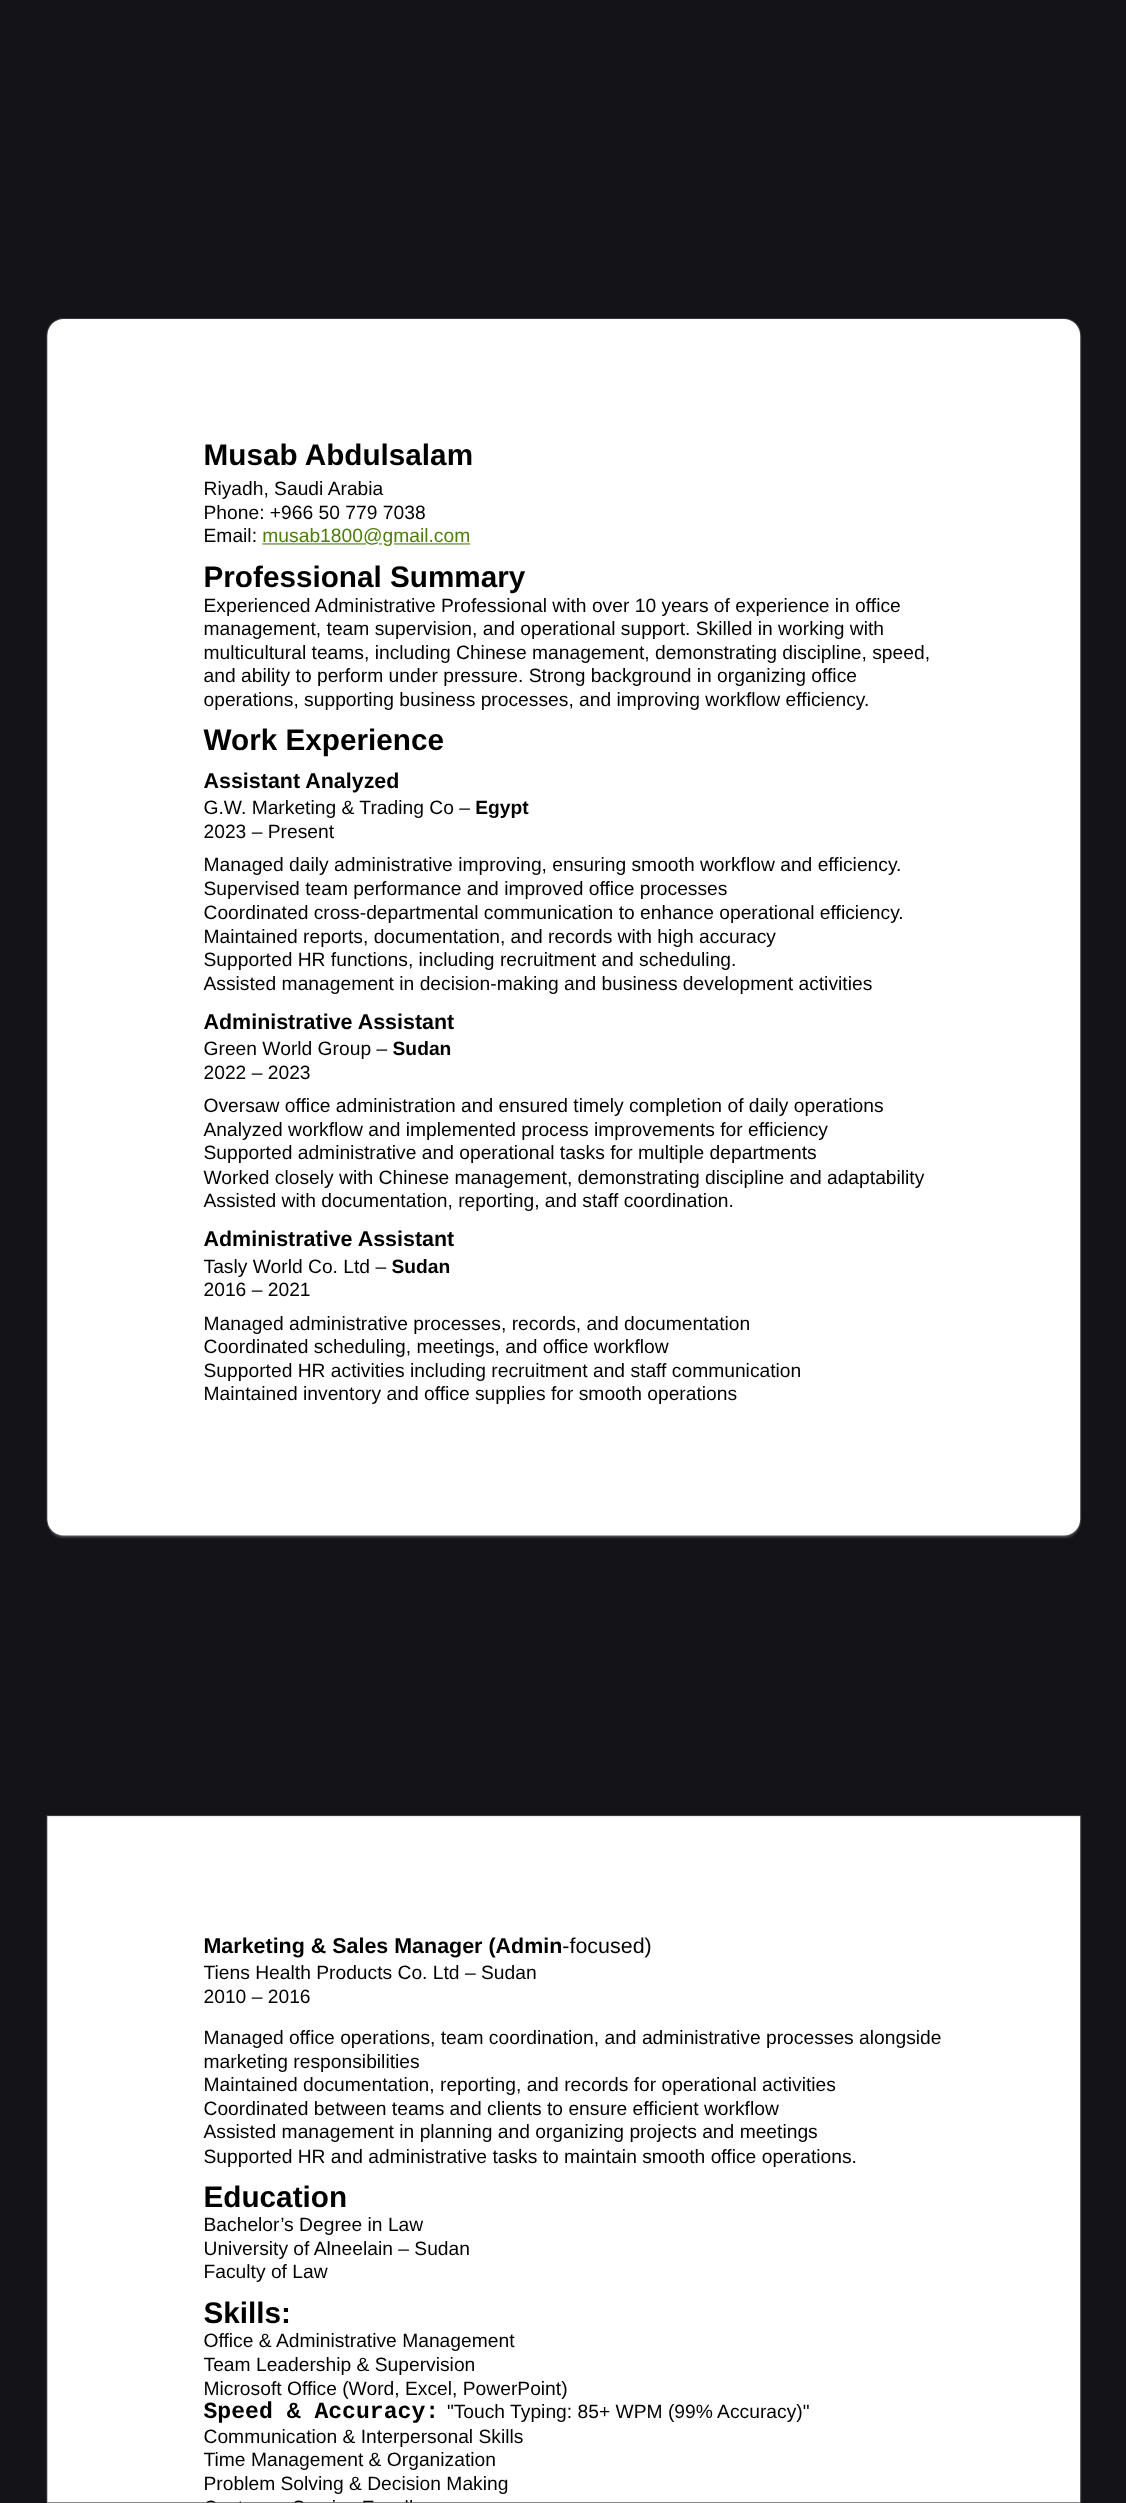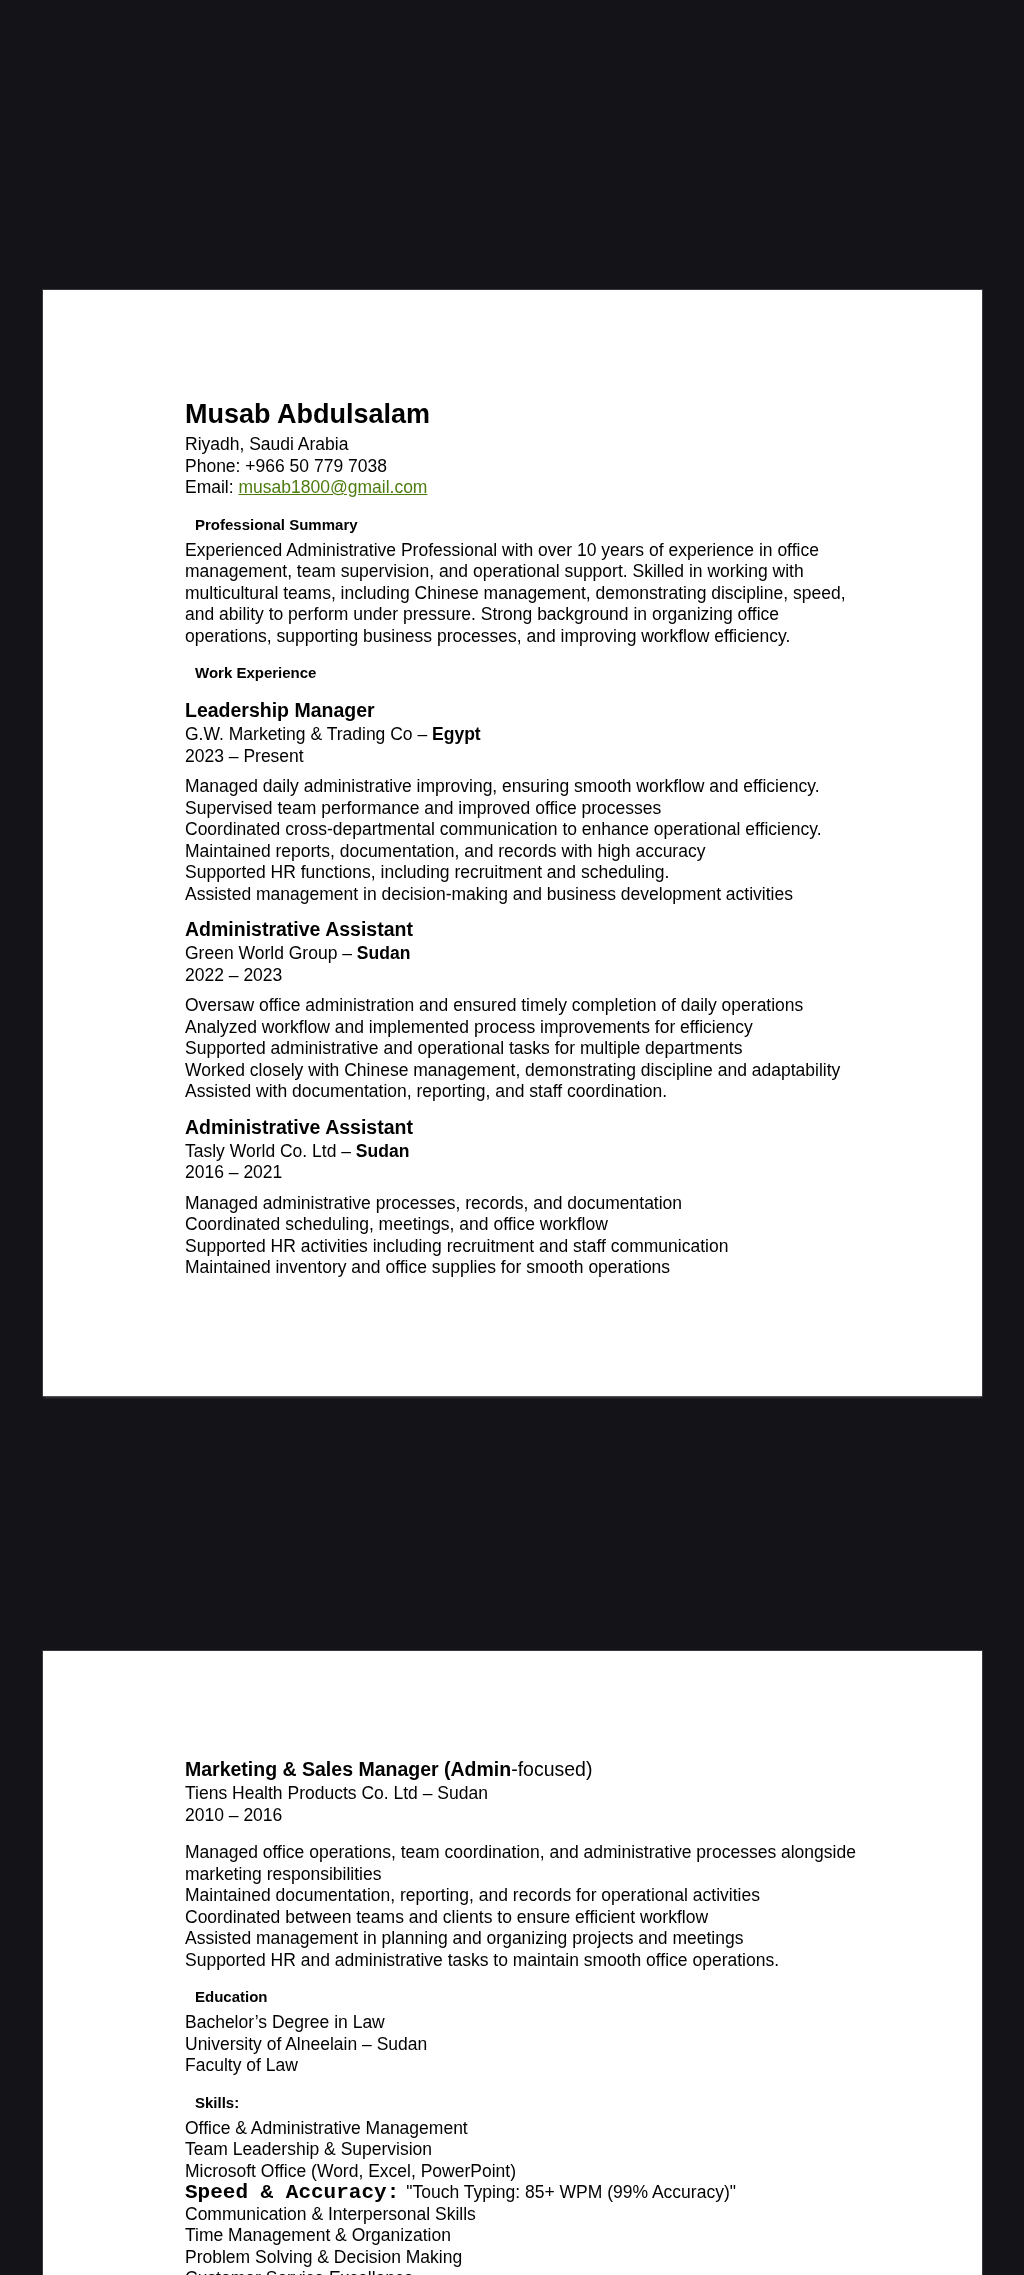--- a/index.html
+++ b/index.html
@@ -10,27 +10,27 @@
     color:#000;
     position:relative;
   }
   .page {
     position:absolute;
     left:43px;
     width:939px;
     background:#ffffff;
     box-shadow:0 0 0 1px rgba(150,150,160,0.28), 0 3px 2px -1px rgba(150,150,160,0.30);
   }
-  .page-1 { top:290px; height:1106px; }
+  .page-1 { top:290px; height:1106px;border-radius:15px; }
   .page-2 { top:1651px; height:840px; }
   .content { padding:108px 118px 0 142px; font-size:17.5px; line-height:21.5px; }
   .page-2 .content { padding-top:106px; }
 
   h1 { font-size:27px; line-height:32px; font-weight:bold; margin:0 0 4px 0; }
-  h2 { font-size:15px; line-height:26px; font-weight:bold; margin:13px 0 2px 10px; }
+  h2 { font-size:27px; line-height:26px; font-weight:bold; margin:13px 0 2px 0; }
   h3 { font-size:19.5px; line-height:24px; font-weight:bold; margin:12px 0 2px 0; }
   .page-2 .content h3:first-child { margin-top:0; }
   p { margin:0; }
   .bullets { margin-top:9px; }
   .bullets.tight { margin-top:16px; }
   .b { font-weight:bold; }
   .reg { font-weight:normal;text-align:right; }
   .email-link { color:#4d7c0f; text-decoration:underline; cursor:pointer; }
   .mono-label {
     font-family:"Liberation Mono", "DejaVu Sans Mono", monospace;
@@ -49,21 +49,21 @@
     <p>Riyadh, Saudi Arabia</p>
     <p><span>Phone: </span><span>+966 50 779 7038</span></p>
     <p><span>Email: </span><a class="email-link">musab1800@gmail.com</a></p>
 
     <h2>Professional Summary</h2>
     <p>Experienced Administrative Professional with over 10 years of experience in office management, team supervision, and operational support. Skilled in working with multicultural teams, including Chinese management, demonstrating discipline, speed, and ability to perform under pressure. Strong background in organizing office operations, supporting business processes, and improving workflow efficiency.</p>
 
     <h2>Work Experience</h2>
 
     <div>
-      <h3>Leadership Manager</h3>
+      <h3>Assistant Analyzed</h3>
       <p><span>G.W. Marketing &amp; Trading Co – </span><span class="b">Egypt</span></p>
       <p>2023 – Present</p>
       <div class="bullets">
         <p>Managed daily administrative improving, ensuring smooth workflow and efficiency.</p>
         <p>Supervised team performance and improved office processes</p>
         <p>Coordinated cross-departmental communication to enhance operational efficiency.</p>
         <p>Maintained reports, documentation, and records with high accuracy</p>
         <p>Supported HR functions, including recruitment and scheduling.</p>
         <p>Assisted management in decision-making and business development activities</p>
       </div>

